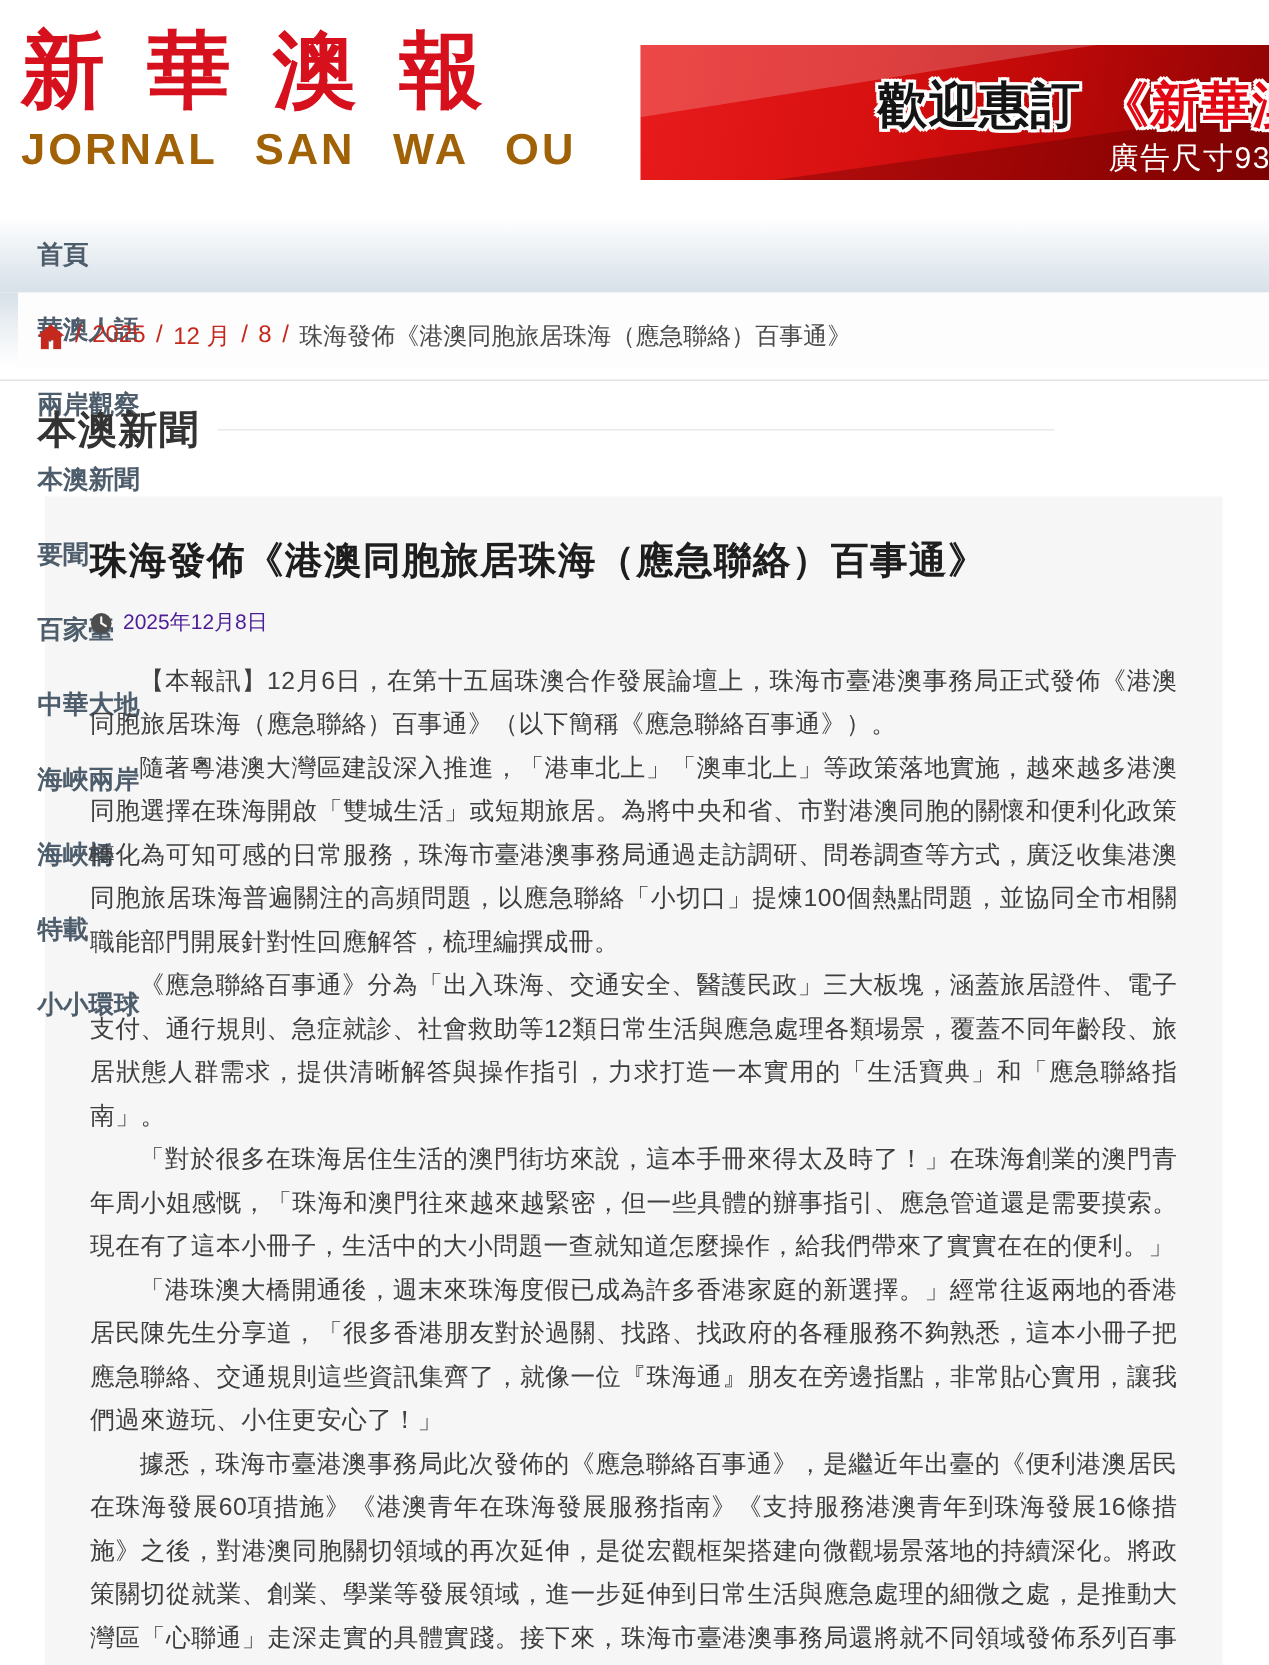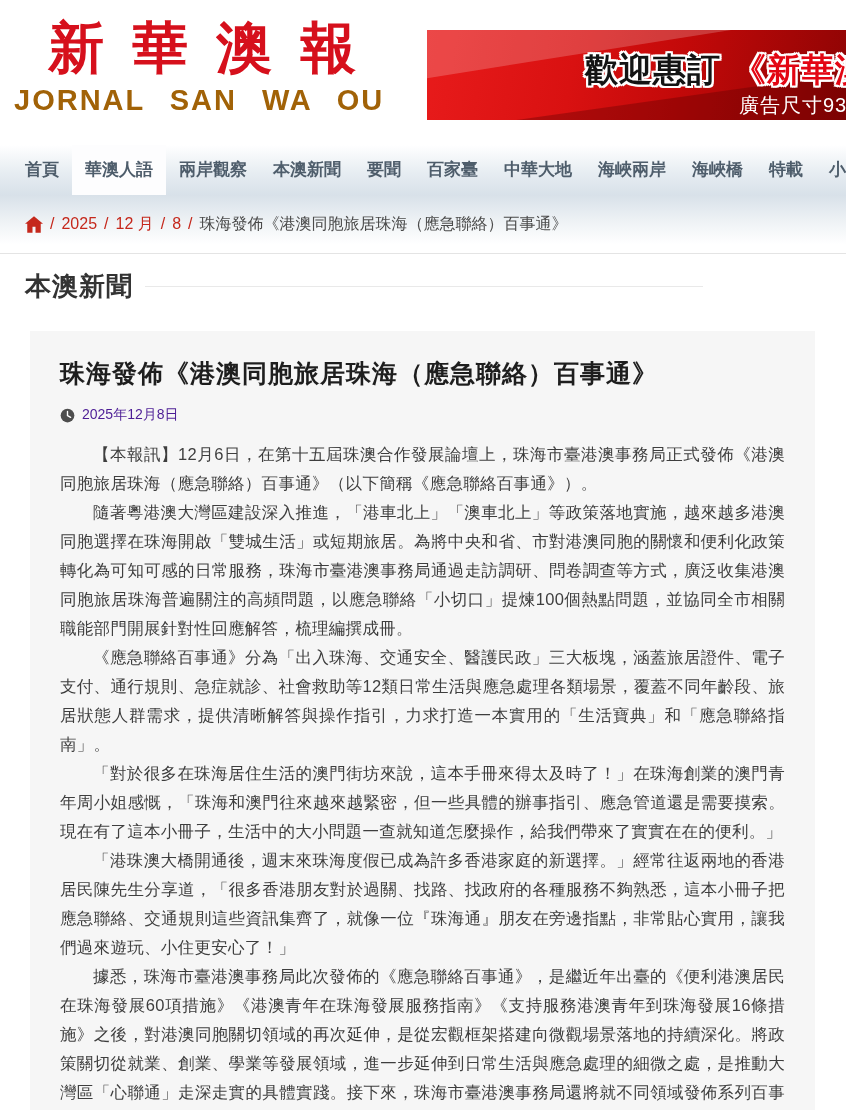--- a/index.html
+++ b/index.html
@@ -3,21 +3,21 @@
 <meta charset="utf-8">
 <style>
   * { margin:0; padding:0; box-sizing:border-box; }
   html,body { background:#fff; }
   body {
     width:846px; height:1110px; overflow:hidden;
     font-family:"Liberation Sans", sans-serif;
     position:relative;
   }
   
-  .masthead { position:relative; height:145px; background:#fff;text-align:right; }
+  .masthead { position:relative; height:145px; background:#fff; }
   .logo { position:absolute; left:14px; top:16px; cursor:pointer; }
   .logo-cn {
     font-family:"DejaVu Serif", serif;
     font-weight:bold; font-size:56px; line-height:62px;
     color:#d6101c; letter-spacing:28px; white-space:nowrap;
   }
   .logo-en {
     font-size:29px; font-weight:600; color:#a16207;
     letter-spacing:2px; word-spacing:15px; white-space:nowrap; margin-top:6px;
   }
@@ -48,20 +48,21 @@
   }
   .ad-line2 {
     position:absolute; left:312px; top:62px; z-index:2;
     font-family:Liberation Sans, sans-serif;
     font-size:20px; color:#fff; white-space:nowrap; letter-spacing:1px;
   }
   
   .topnav {
     height:50px; display:flex; align-items:stretch; padding-left:12px;
     background:linear-gradient(#ffffff 0%,#e7edf2 55%,#d8e1e9 100%);
+    flex-direction:column;
   }
   .nav-item {
     padding:0 13px; line-height:50px; font-size:17px; font-weight:bold;
     color:#4e5d6b; cursor:pointer; white-space:nowrap;
   }
   .nav-item.hl { background:#fdfdfe; }
   
   .crumb-zone {
     height:58px; display:flex; align-items:center; padding-left:25px;
     background:linear-gradient(to bottom,#d8e1e9 0%,#eef2f5 45%,#ffffff 85%);

